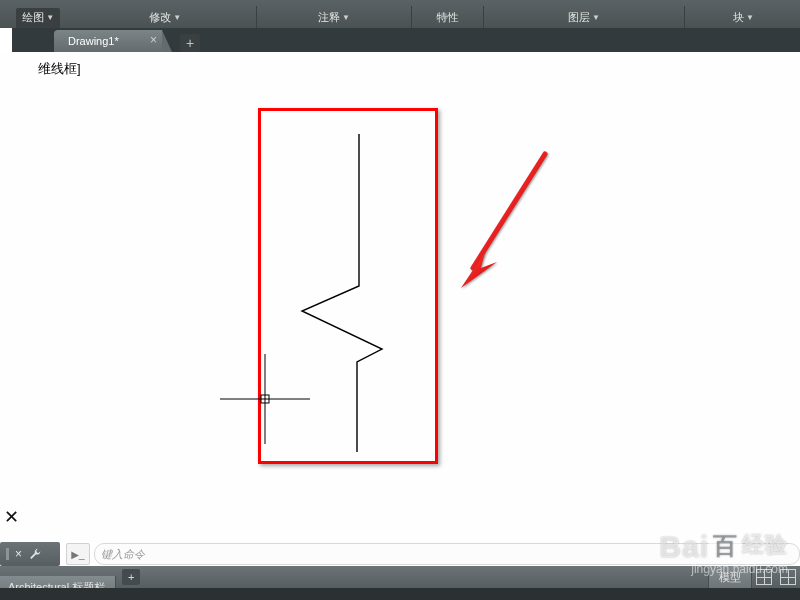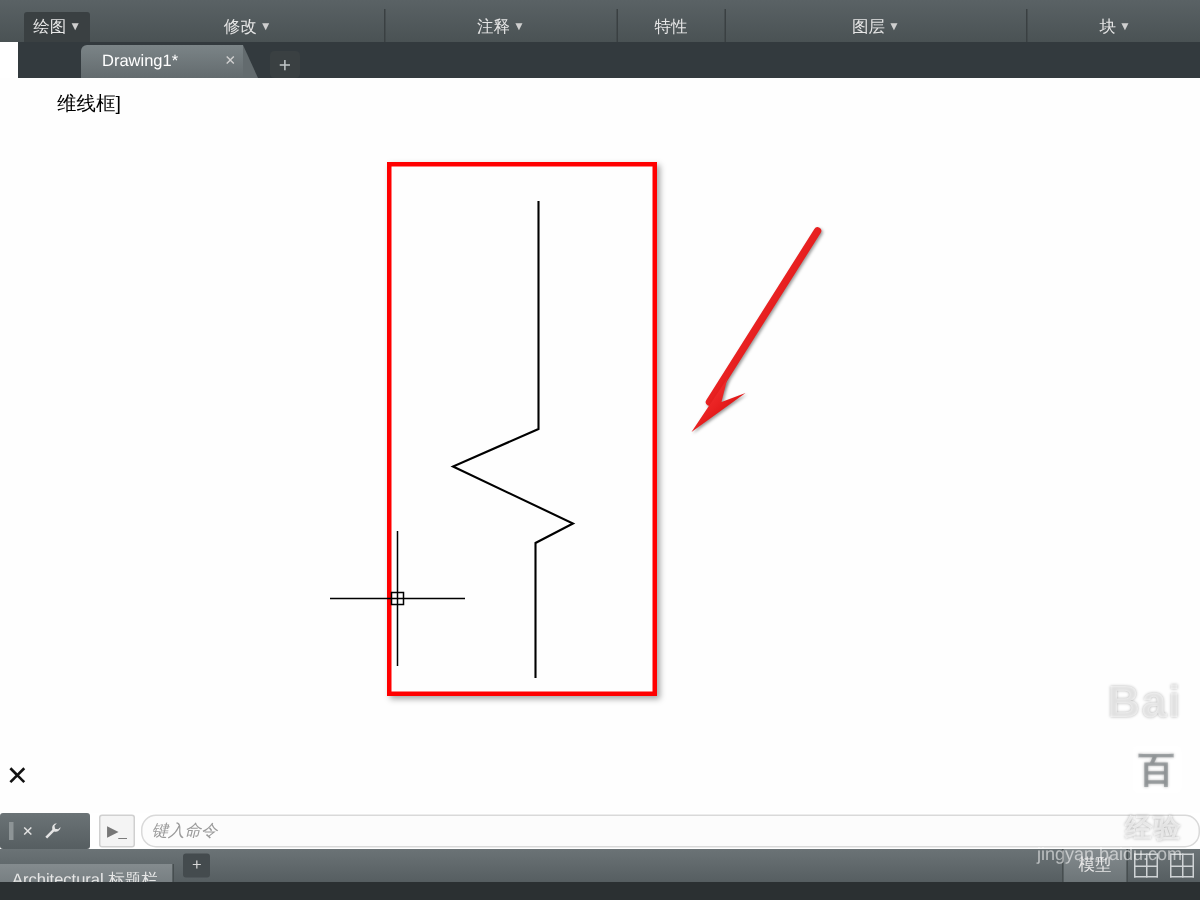--- a/index.html
+++ b/index.html
@@ -35,23 +35,23 @@
   .btm-tabs .model{padding:0 10px;height:22px;line-height:22px;background:linear-gradient(#848b8e,#6d7578);border-left:1px solid #474e50;border-right:1px solid #474e50;}
   .btm-tabs .grid{width:16px;height:16px;margin:0 4px;background:
      linear-gradient(#cfd3d5,#cfd3d5) 0 0/100% 1px no-repeat,
      linear-gradient(#cfd3d5,#cfd3d5) 0 50%/100% 1px no-repeat,
      linear-gradient(#cfd3d5,#cfd3d5) 0 100%/100% 1px no-repeat,
      linear-gradient(#cfd3d5,#cfd3d5) 0 0/1px 100% no-repeat,
      linear-gradient(#cfd3d5,#cfd3d5) 50% 0/1px 100% no-repeat,
      linear-gradient(#cfd3d5,#cfd3d5) 100% 0/1px 100% no-repeat;}
   .very-bottom{position:absolute;left:0;right:0;bottom:0;height:12px;background:#2b3032;}
   .watermark{position:absolute;right:12px;bottom:24px;text-align:right;pointer-events:none;}
-  .watermark .big{font-size:30px;letter-spacing:1px;color:rgba(255,255,255,.6);font-weight:bold;text-shadow:0 0 2px rgba(0,0,0,.3);display:flex;align-items:flex-end;gap:11px;justify-content:flex-end;flex-direction:column;}
+  .watermark .big{font-size:30px;letter-spacing:1px;color:rgba(255,255,255,.6);font-weight:bold;text-shadow:0 0 2px rgba(0,0,0,.3);display:flex;align-items:flex-start;gap:0;justify-content:flex-end;}
   .watermark .big .bd{background:rgba(255,255,255,.55);color:rgba(80,90,95,.4);padding:0 4px;border-radius:4px;font-size:24px;}
-  .watermark .big .jy{font-size:18px;color:rgba(255,255,255,.6);}
+  .watermark .big .jy{font-size:22px;color:rgba(255,255,255,.6);}
   .watermark .url{font-size:12px;color:rgba(255,255,255,.55);margin-top:-2px;}
   .zig{position:absolute;left:284px;top:82px;}
 </style>
 </head>
 <body>
 
 <div class="ribbon">
   <div class="panel" style="width:70px">
     <div class="panel-name sel">
         <span>绘图</span>

